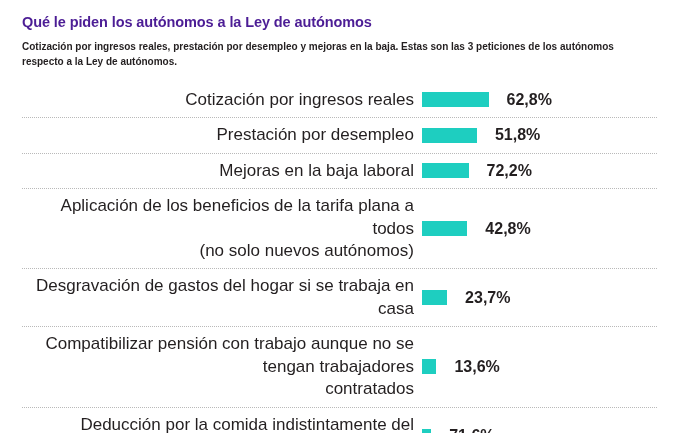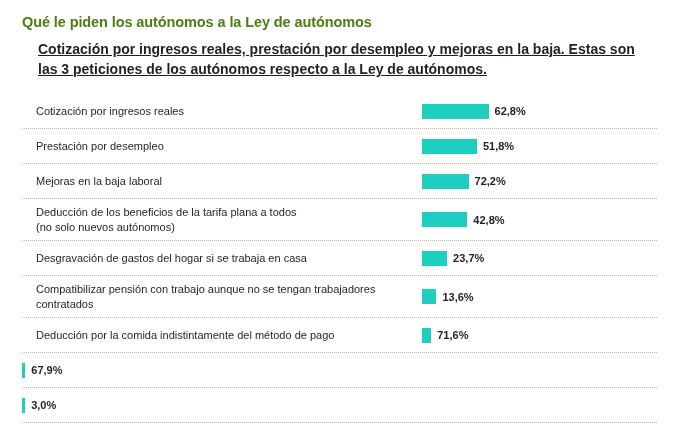--- a/index.html
+++ b/index.html
@@ -17,76 +17,76 @@
   .page {
     position: relative;
     width: 680px;
     height: 433px;
     box-sizing: border-box;
     padding: 14px 22px 0 22px;
   }
   .chart-title {
     font-size: 14.5px;
     font-weight: bold;
-    color: #4d7c0f;
+    color: #4c1d95;
     letter-spacing: -0.1px;
     margin: 0 0 9px 0;
     line-height: 1.2;
   }
   .chart-subtitle {
-    font-size: 14px;
+    font-size: 10px;
     font-weight: bold;
     color: #231f20;
     line-height: 1.42;
-    margin: 0 0 14px 16px;
+    margin: 0 0 14px 0;
     max-width: 640px;
-    text-decoration: underline;
   }
   .rows {
     position: relative;
     width: 635px;
   }
   .row {
     position: relative;
     display: flex;
     align-items: center;
     border-top: 1px dotted #b9b9b9;
     min-height: 34px;
     box-sizing: border-box;
   }
   .row.first {
     border-top: none;
   }
   .row-label {
     width: 400px;
     flex: 0 0 400px;
-    font-size: 11px;
+    font-size: 17px;
     color: #231f20;
     line-height: 1.32;
     padding: 6px 8px 6px 14px;
     box-sizing: border-box;
     white-space: pre-line;
+    text-align: right;
   }
   .row-plot {
     position: relative;
     flex: 1 1 auto;
     height: 34px;
     display: flex;
     align-items: center;
   }
   .bar {
     height: 15px;
     background: #1ecec0;
     display: block;
   }
   .bar-value {
-    font-size: 11px;
+    font-size: 16px;
     font-weight: bold;
     color: #231f20;
-    margin-left: 6px;
+    margin-left: 18px;
     white-space: nowrap;
   }
   .bottom-rule {
     border-top: 1px dotted #b9b9b9;
     width: 635px;
   }
 </style>
 </head>
 <body>
 
@@ -111,21 +111,21 @@
         </div>
       </div>
       <div class="row">
         <div class="row-label">Mejoras en la baja laboral</div>
         <div class="row-plot">
           <span class="bar" style="width: 46.534px; background: rgb(30, 206, 192);"></span>
           <span class="bar-value">72,2%</span>
         </div>
       </div>
       <div class="row">
-        <div class="row-label">Deducción de los beneficios de la tarifa plana a todos
+        <div class="row-label">Aplicación de los beneficios de la tarifa plana a todos
 (no solo nuevos autónomos)</div>
         <div class="row-plot">
           <span class="bar" style="width: 45.368px; background: rgb(30, 206, 192);"></span>
           <span class="bar-value">42,8%</span>
         </div>
       </div>
       <div class="row">
         <div class="row-label">Desgravación de gastos del hogar si se trabaja en casa</div>
         <div class="row-plot">
           <span class="bar" style="width: 25.122px; background: rgb(30, 206, 192);"></span>

